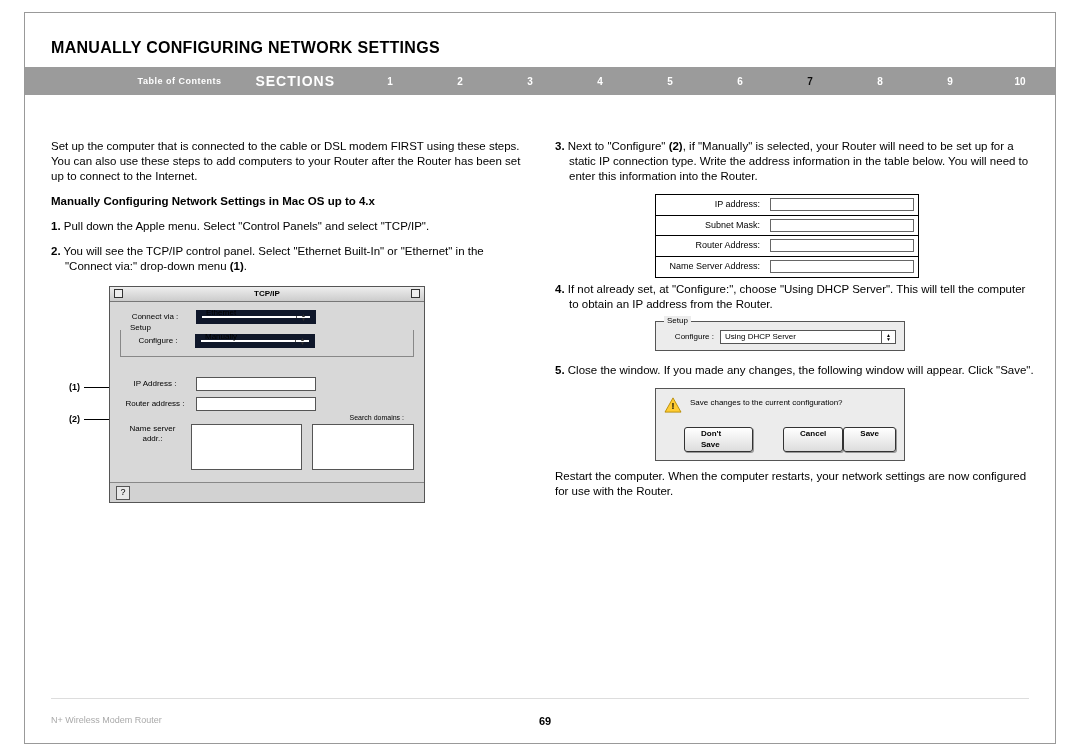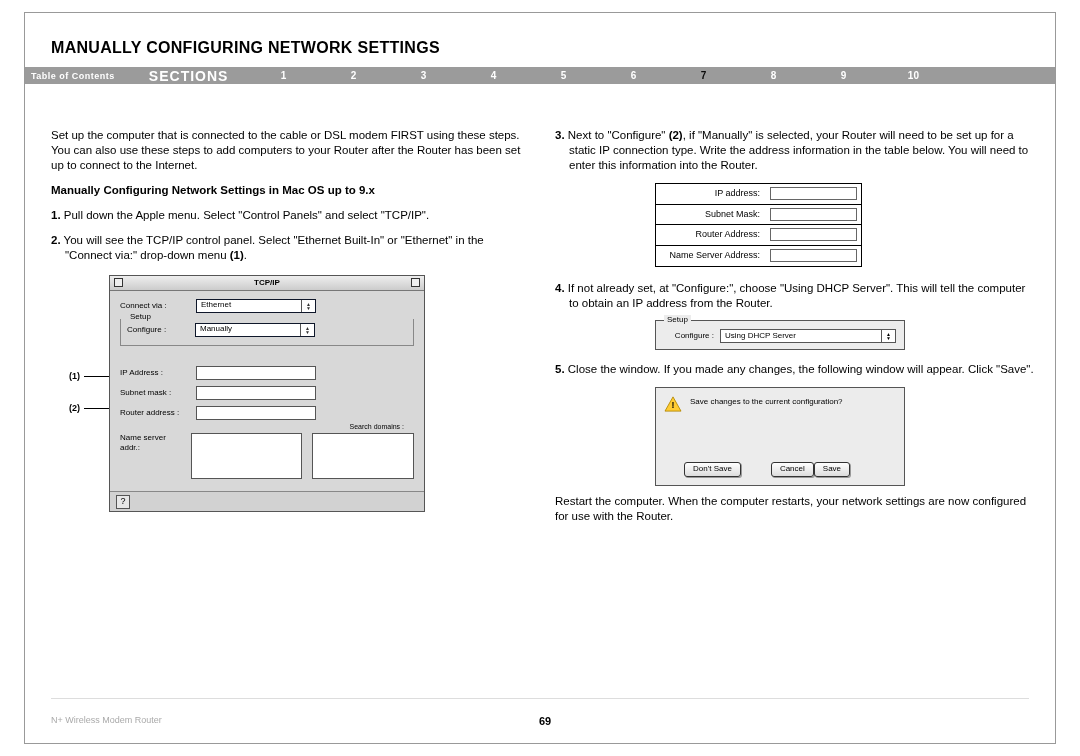--- a/index.html
+++ b/index.html
@@ -20,26 +20,27 @@
   }
   .heading {
     font-weight: bold;
     font-size: 16px;
     letter-spacing: 0.3px;
     padding: 26px 0 10px 26px;
     text-transform: uppercase;
   }
   .navbar {
     background: #9b9b9b;
-    height: 17px;
+    height: 28px;
     display: flex;
     align-items: center;
     font-size: 10px;
     color: #fff;
     padding: 0 0 0 6px;
+    justify-content: flex-end;
   }
   .navbar .toc { font-weight: bold; letter-spacing: 0.5px; padding: 0 14px 0 0; font-size:9px;}
   .navbar .sections-label { color:#fff; font-weight:bold; font-size:14px; letter-spacing:1px; padding: 0 20px 0 20px;}
   .navbar .sec { width:70px; text-align:center; color:#fff; font-weight:bold; font-size:10px; cursor:pointer;}
   .navbar .sec.active { color:#0a0a0a; }
   .columns {
     display:flex;
     padding: 44px 20px 0 26px;
     gap: 24px;
     font-size: 11.5px;
@@ -71,24 +72,24 @@
     border-bottom:1px solid #777;
     padding:2px 0;
     font-weight:bold;
     background:linear-gradient(#eee,#ccc);
     position:relative;
   }
   .tcpip-title .closebox { position:absolute; left:4px; top:2px; width:9px; height:9px; border:1px solid #333; background:#eee;}
   .tcpip-title .zoombox { position:absolute; right:4px; top:2px; width:9px; height:9px; border:1px solid #333; background:#eee;}
   .tcpip-body { padding:8px 10px 6px 10px; background:#d8d8d8;}
   .tcpip-row { display:flex; align-items:center; margin-bottom:6px;}
-  .tcpip-label { width:76px; text-align:left; padding-right:6px; font-size:8px;}
+  .tcpip-label { width:76px; text-align:center; padding-right:6px; font-size:8px;}
   .tcpip-dd {
-    height:14px; width:120px; background:#fff; border:1px solid #0f172a;
-    display:flex; align-items:flex-start; padding:0 4px; font-size:8px;
+    height:14px; width:120px; background:#fff; border:6px solid #0f172a;
+    display:flex; align-items:flex-end; padding:0 4px; font-size:8px;
     position:relative;
   }
   .tcpip-dd .arrows {
     position:absolute; right:0; top:0; bottom:0; width:14px;
     border-left:1px solid #555;
     display:flex; flex-direction:column; align-items:center; justify-content:center;
     font-size:5px; line-height:4px; color:#333;
   }
   .tcpip-input {
     height:14px; background:#fff; border:1px solid #555;
@@ -100,22 +101,22 @@
   .tcpip-setup-legend { position:absolute; top:-7px; left:6px; background:#d8d8d8; padding:0 3px; font-size:8px;}
   .tcpip-footer { height:20px; border-top:1px solid #888; background:#d2d2d2; display:flex; align-items:center; padding-left:6px;}
   .tcpip-footer .qmark { width:14px; height:14px; border:1px solid #555; display:flex; align-items:center; justify-content:center; font-size:9px; background:#e8e8e8;}
   .callout-line { position:absolute; border-top:1px solid #000; height:0;}
   .cl1 { top:101px; left:15px; width:68px;}
   .cl2 { top:133px; left:15px; width:48px;}
 
   
   .addr-table {
     border:1px solid #000;
-    width:207px;
-    margin:8px 0 14px 100px;
+    width:264px;
+    margin:8px 0 4px 100px;
     font-size:9px;
   }
   .addr-row { display:flex; border-bottom:1px solid #000;}
   .addr-row:last-child { border-bottom:none;}
   .addr-label { width:110px; text-align:right; padding:4px 6px;}
   .addr-field { flex:1; padding:3px 4px;}
   .addr-field .box { border:1px solid #666; height:13px; background:#fff;}
 
   
   .dhcp-frame {
@@ -153,25 +154,24 @@
   .warn-icon {
     width:18px; height:16px; position:relative;
   }
   .warn-icon svg { width:18px; height:16px;}
   .save-msg { font-weight:normal; font-size:8px; padding-top:1px;}
   .save-buttons { display:flex; gap:30px; justify-content:flex-start; padding-left:20px;}
   .btn {
     border:1px solid #333;
     background:linear-gradient(#fff,#ddd);
     border-radius:3px;
-    padding:1px 8px;
+    padding:1px 16px;
     font-size:8px;
-    font-weight:normal;
+    font-weight:bold;
     box-shadow: 1px 1px 0 #999;
-    margin-top: 36px;
   }
   .btn-group { display:flex; }
 
   .footer {
     position:absolute;
     bottom:18px;
     left:26px;
     right:16px;
     font-size:9px;
     color:#aaa;
@@ -200,21 +200,21 @@
     <span class="sec active">7</span>
     <span class="sec">8</span>
     <span class="sec">9</span>
     <span class="sec">10</span>
   </div>
 
   <div class="columns">
 
     <div class="col">
       <p>Set up the computer that is connected to the cable or DSL modem FIRST using these steps. You can also use these steps to add computers to your Router after the Router has been set up to connect to the Internet.</p>
-      <p class="subhead">Manually Configuring Network Settings in Mac OS up to 9.x</p>
+      <p class="subhead">Manually Configuring Network Settings in Mac OS up to 4.x</p>
       <p class="step">
         <span class="num">1.</span><span> Pull down the Apple menu. Select "Control Panels" and select "TCP/IP".</span>
       </p>
       <p class="step">
         <span class="num">2.</span><span> You will see the TCP/IP control panel. Select "Ethernet Built-In" or "Ethernet" in the "Connect via:" drop-down menu </span><b>(1)</b><span>.</span>
       </p>
 
       <div class="tcpip-wrap">
         <span class="callout c1">(1)</span>
         <span class="callout c2">(2)</span>
@@ -244,24 +244,20 @@
                   <span class="arrows">▲<br>▼</span>
                 </div>
               </div>
             </div>
             <div style="height:14px"></div>
             <div class="tcpip-row">
               <div class="tcpip-label">IP Address :</div>
               <div class="tcpip-input ip-input"></div>
             </div>
             <div class="tcpip-row">
-              <div class="tcpip-label">Subnet mask :</div>
-              <div class="tcpip-input ip-input"></div>
-            </div>
-            <div class="tcpip-row">
               <div class="tcpip-label">Router address :</div>
               <div class="tcpip-input ip-input"></div>
             </div>
             <div style="display:flex; justify-content:flex-end; padding-right:10px; margin-top:-4px; margin-bottom:2px;">
               <span style="font-size:7px;">Search domains :</span>
             </div>
             <div class="tcpip-row" style="align-items:flex-start">
               <div class="tcpip-label">Name server addr.:</div>
               <div class="tcpip-input srv-input"></div>
               <div style="width:10px"></div>

